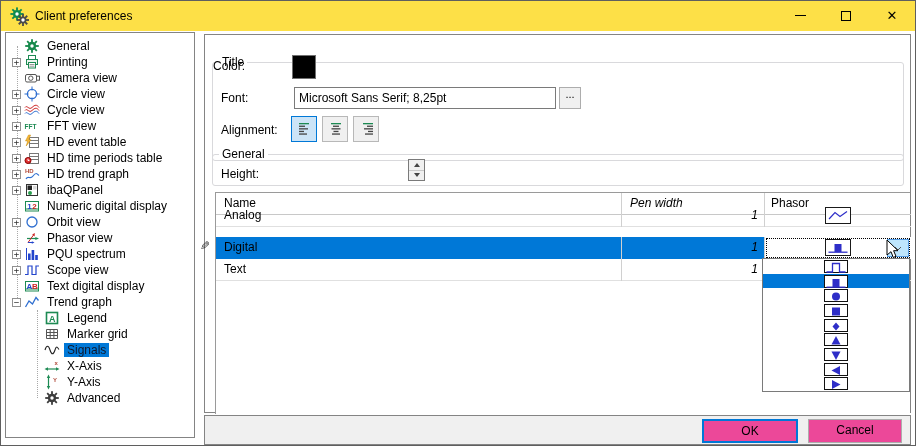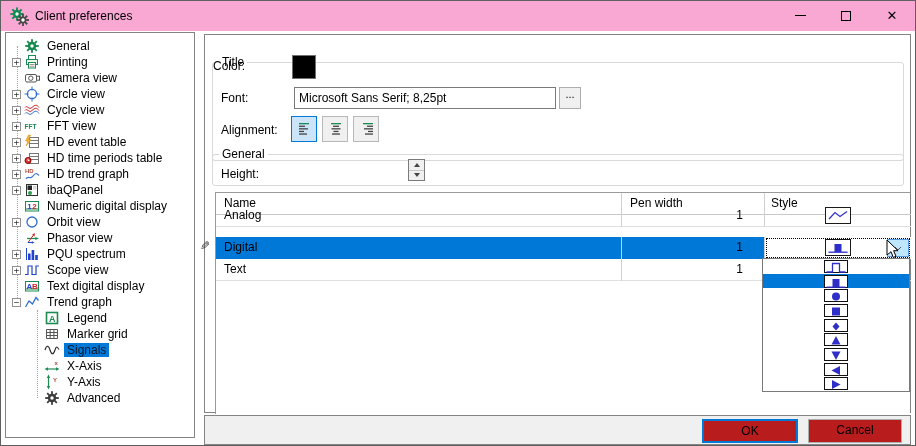--- a/index.html
+++ b/index.html
@@ -1,21 +1,21 @@
 <!DOCTYPE html>
 <html><head>
 <meta charset="utf-8">
 <style>
   * { box-sizing: border-box; margin: 0; padding: 0; }
   html,body { width:916px; height:446px; }
   body { font-family:"Liberation Sans", sans-serif; font-size:12px; color:#000; background:#ccc; }
   #dialog { position:relative; width:916px; height:446px; background:#fff; border:1px solid #5f5f5f; overflow:hidden; }
 
   
-  #titlebar { position:absolute; left:0; top:0; width:100%; height:30px; background:#f9a8d4; }
+  #titlebar { position:absolute; left:0; top:0; width:100%; height:30px; background:#fde047; }
   #app-icon { position:absolute; left:9px; top:6px; width:19px; height:19px; }
   #title-text { position:absolute; left:34px; top:8px; font-size:12px; }
   .win-btn { position:absolute; top:0; width:46px; height:29px; display:flex; align-items:center; justify-content:center; }
   #btn-min { right:92px; } #btn-max { right:46px; } #btn-close { right:0; }
   #btn-min span { display:block; width:11px; height:1px; background:#000; }
   #btn-max span { display:block; width:10px; height:10px; border:1px solid #000; }
   #btn-close span { font-size:13px; line-height:13px; }
 
   
   #tree-panel { position:absolute; left:4px; top:31px; width:190px; height:406px; border:1px solid #848484; background:#fff; padding-top:5px; overflow:hidden; }
@@ -48,36 +48,36 @@
   .tri-up { width:0; height:0; border-left:3px solid transparent; border-right:3px solid transparent; border-bottom:4px solid #444; }
   .tri-dn { width:0; height:0; border-left:3px solid transparent; border-right:3px solid transparent; border-top:4px solid #444; }
   #height-spin .spin-b:first-child { border-bottom:1px solid #c8c8c8; }
 
   
   #grid { position:absolute; left:10px; top:157px; width:695px; height:222px; border-left:1px solid #9a9a9a; border-top:1px solid #9a9a9a; background:#fff; }
   .g-head { position:absolute; left:0; top:0; width:695px; height:22px; border-bottom:1px solid #c8c8c8; }
   .g-row { position:absolute; left:0; width:695px; height:22px; border-bottom:1px solid #e0e0e0; }
   .g-cell { position:absolute; top:0; height:22px; line-height:21px; overflow:hidden; }
   .c-name { left:0; width:406px; padding-left:8px; border-right:1px solid #d0d0d0; }
-  .c-pen  { left:406px; width:143px; padding-right:21px; text-align:right; border-right:1px solid #d0d0d0; }
+  .c-pen  { left:406px; width:143px; padding-right:6px; text-align:right; border-right:1px solid #d0d0d0;font-style:italic; }
   .c-style{ left:549px; width:146px; text-align:center; }
   .g-row.sel .c-name, .g-row.sel .c-pen { background:#0078d7; color:#000000; }
   .style-box { display:inline-block; width:26px; height:17px; margin-top:2px; border:1px solid #1a1a1a; background:#fff; line-height:0; padding:1px; }
   .c-style.editing { background:#fff; outline:1px dotted #000; outline-offset:-2px; }
   #dd-btn { position:absolute; right:2px; top:2px; width:22px; height:18px; background:#bee6fd; border:1px solid #569de5; display:flex; align-items:center; justify-content:center; }
 
   
   #style-dropdown { position:absolute; left:557px; top:223px; width:148px; height:134px; background:#fff; border:1px solid #7a7a7a; display:flex; flex-direction:column; z-index:5; }
   .dd-item { flex:1; display:flex; align-items:center; justify-content:center; }
   .dd-item.sel { background:#0078d7; }
   .dd-box { display:inline-block; width:24px; height:13px; border:1px solid #111; background:#fff; line-height:0; }
 
   
   #footer { position:absolute; left:203px; top:414px; width:707px; height:30px; background:#f0f0f0; border:1px solid #848484; }
-  .btn { position:absolute; top:3px; height:24px; text-align:center; line-height:21px; font-size:12px; background:#b91c1c; }
+  .btn { position:absolute; top:3px; height:24px; text-align:center; line-height:21px; font-size:12px; background:#ec4899; }
   #btn-ok { left:497px; width:96px; border:2px solid #0078d7; }
   #btn-cancel { left:603px; width:94px; border:1px solid #adadad; }
 
   #pencil { position:absolute; left:199px; top:238px; font-size:12px; color:#333; transform:scaleX(-1); }
   #cursor { position:absolute; left:885px; top:238px; z-index:9; }
 </style>
 </head>
 <body>
 
 <div id="dialog">
@@ -449,21 +449,21 @@
         </div>
       <div class="spin-b">
           <span class="tri-dn"></span>
         </div>
     </div>
 
     <div id="grid">
       <div class="g-head">
         <div class="g-cell c-name">Name</div>
         <div class="g-cell c-pen" style="text-align:left; padding-left:8px;">Pen width</div>
-        <div class="g-cell c-style" style="text-align:left; padding-left:6px;">Style</div>
+        <div class="g-cell c-style" style="text-align:left; padding-left:6px;">Phasor</div>
       </div>
       <div id="grid-rows">
           <div class="g-row" style="top: 12px;">
             <div class="g-cell c-name">Analog</div>
             <div class="g-cell c-pen">1</div>
             <div class="g-cell c-style"><span class="style-box"><svg width="22" height="13" viewBox="0 0 22 13" xmlns="http://www.w3.org/2000/svg" style="display:block;margin:auto;">
                   <polyline points="2,10 8,3.5 13,7.5 20,2.5" fill="none" stroke="#2e2ec8" stroke-width="1.2"></polyline>
                 </svg></span></div>
           </div>
           <div class="g-row sel" style="top: 44px;">

